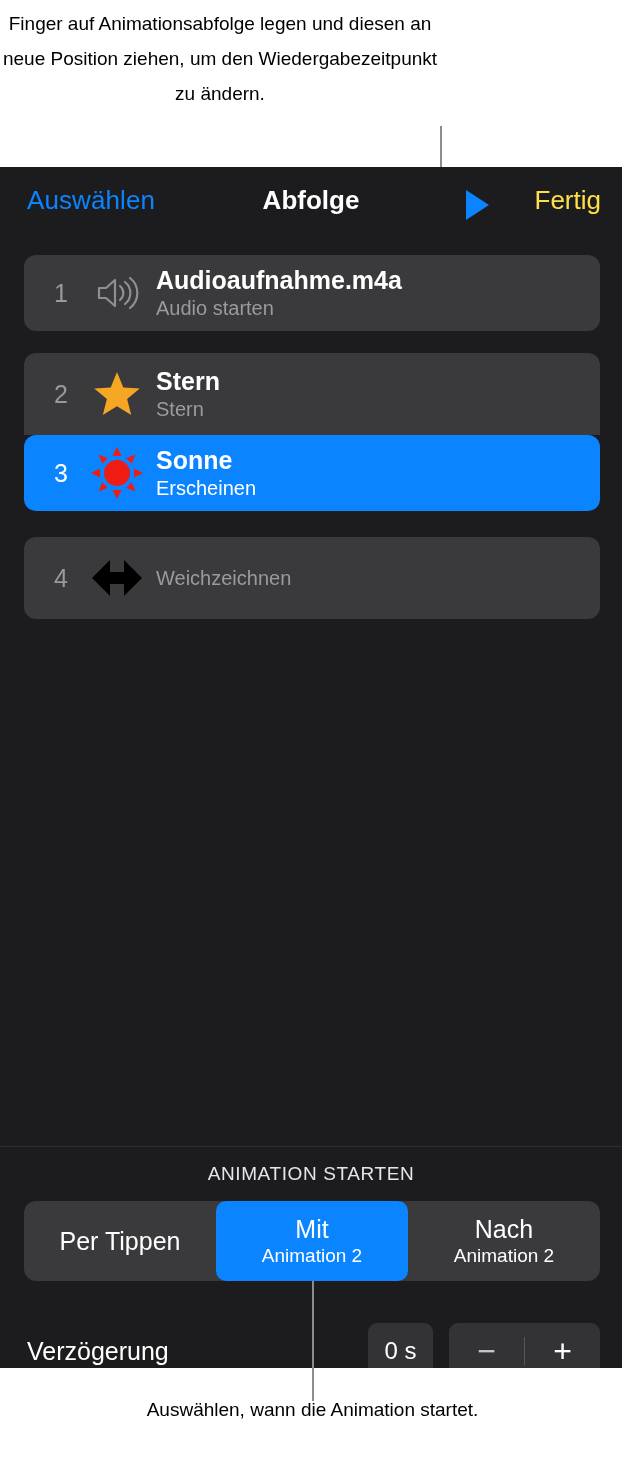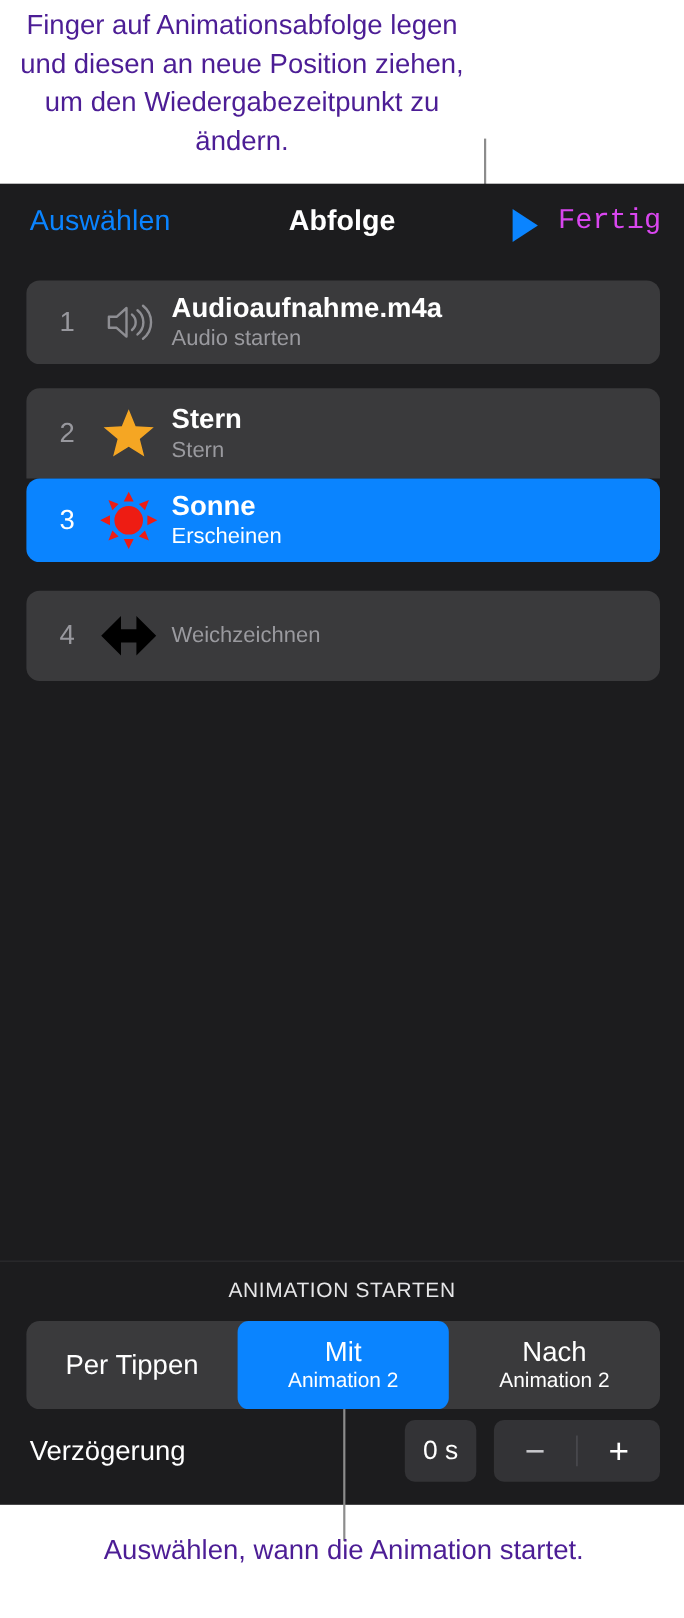--- a/index.html
+++ b/index.html
@@ -11,22 +11,22 @@
     width: 622px;
     height: 1471px;
     position: relative;
     font-family: "Liberation Sans", sans-serif;
     overflow: hidden;
   }
 
   
   .caption {
     position: absolute;
-    color: #4c1d95;
-    font-size: 25px;
+    color: #000000;
+    font-size: 19px;
     line-height: 35px;
     text-align: center;
     white-space: pre-line;
   }
   #caption-top {
     left: 0;
     top: 6px;
     width: 440px;
     text-align: center;
   }
@@ -87,22 +87,21 @@
     height: 0;
     border-left: 23px solid #0a84ff;
     border-top: 15px solid transparent;
     border-bottom: 15px solid transparent;
   }
   #nav-done {
     position: absolute;
     right: 21px;
     top: 18px;
     font-size: 26px;
-    color: #d946ef;
-    font-family: Liberation Mono, monospace;
+    color: #fde047;
   }
 
   
   #list {
     position: absolute;
     left: 0;
     top: 76px;
     width: 622px;
   }
   .row {
@@ -195,21 +194,21 @@
     color: #ffffff;
   }
   .segment.selected { background: #0a84ff; }
   .seg-main { font-size: 25px; line-height: 29px; }
   .seg-sub  { font-size: 19px; line-height: 24px; }
   .seg-single { font-size: 25px; }
 
   #delay-row {
     position: absolute;
     left: 0;
-    top: 1124px;
+    top: 1156px;
     width: 622px;
     height: 66px;
   }
   #delay-label {
     position: absolute;
     left: 27px;
     top: 14px;
     font-size: 25px;
     color: #ffffff;
   }

